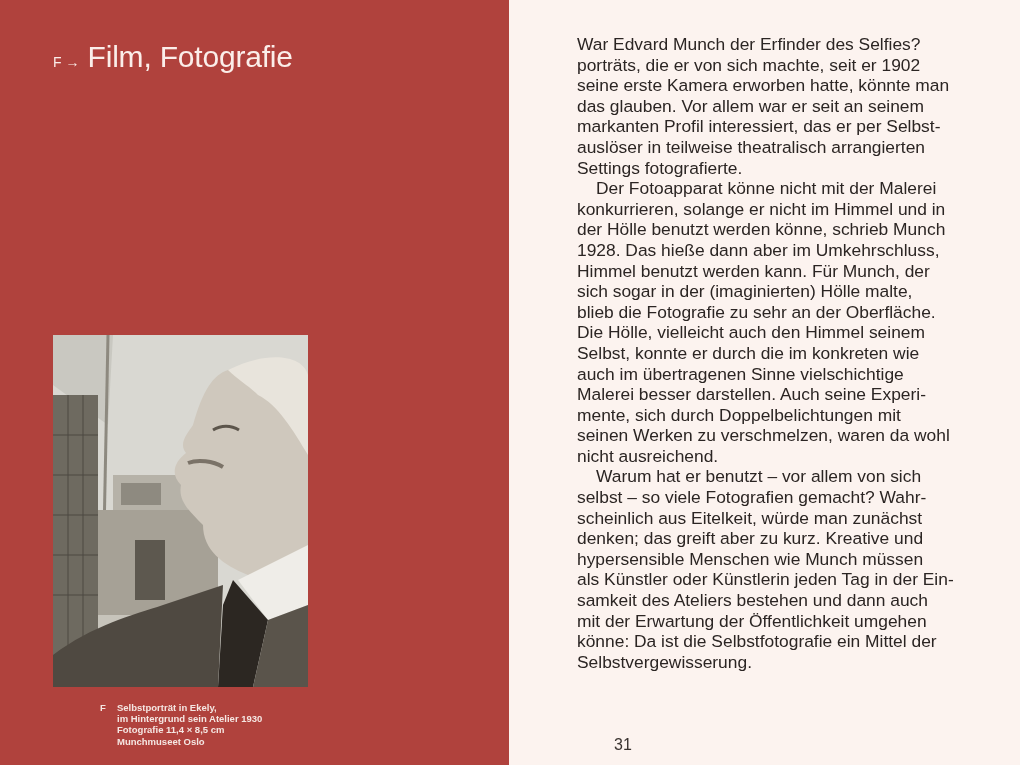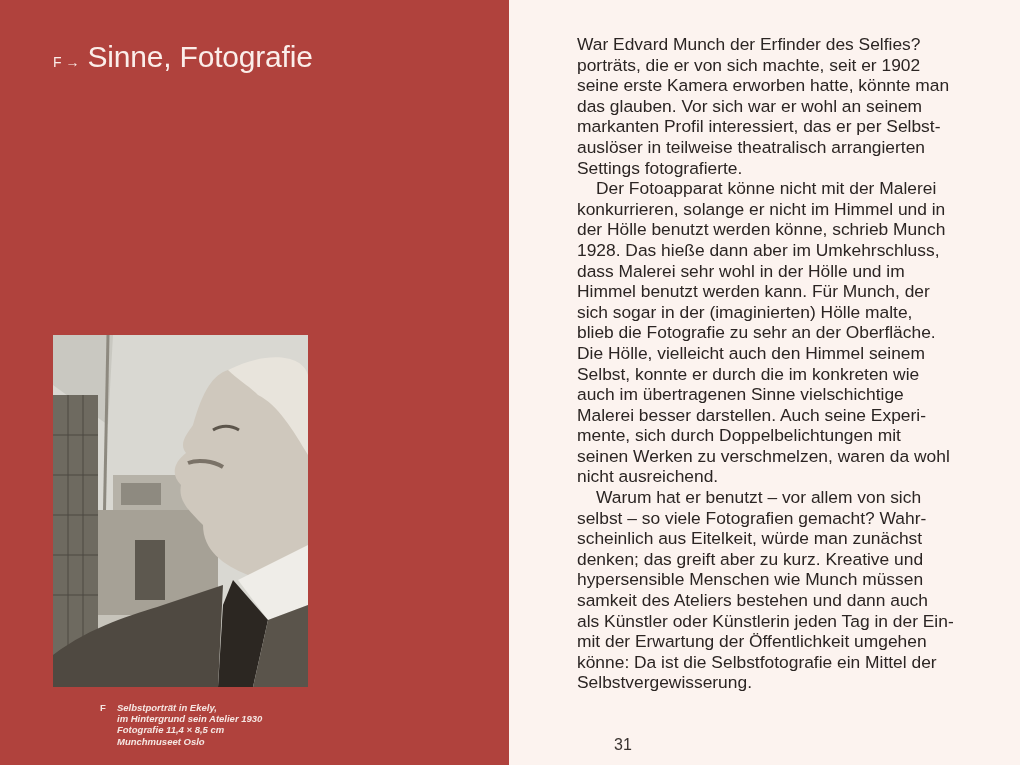--- a/index.html
+++ b/index.html
@@ -30,21 +30,21 @@
       background: linear-gradient(180deg, #d7d6d0 0%, #d1d0c8 40%, #9d978c 60%, #4a443c 100%);
     }
     .photo svg { display: block; }
 
     .caption {
       position: absolute; left: 101px; top: 702px;
       color: #f5e6e2; font-size: 9.5px; font-weight: bold; line-height: 11.2px;
       display: flex;
     }
     .caption-letter { width: 17px; margin-left: -1px; }
-    .caption-lines div { white-space: nowrap; font-style: italic; }
+    .caption-lines div { white-space: nowrap; }
 
     .body-text {
       position: absolute; left: 577px; top: 34px; width: 415px;
       color: #2b2523; font-size: 17.4px; line-height: 20.6px;
     }
     .body-text p { margin: 0; }
     .body-text .line { display: block; white-space: nowrap; }
     .body-text .indent { padding-left: 19px; }
 
     .page-number {
@@ -52,21 +52,21 @@
       font-size: 16px; color: #3a3330;
     }
   </style>
 </head>
 <body>
 
 <div class="left-page">
   <div class="section-heading">
     <span class="section-letter">F</span>
     <span class="section-arrow">→</span>
-    <h1 class="section-title" style="margin:0">Sinne, Fotografie</h1>
+    <h1 class="section-title" style="margin:0">Film, Fotografie</h1>
   </div>
 
   <div class="photo" title="Black-and-white photograph: profile self-portrait of an elderly man with white hair, white collar and tweed jacket, building and trellis in background">
     <svg width="255" height="352" viewBox="0 0 255 352">
 
       <rect x="0" y="0" width="255" height="352" fill="#d9d8d2"></rect>
 
       <polygon points="0,0 60,0 55,90 0,50" fill="#c9c8c1"></polygon>
       <line x1="55" y1="0" x2="50" y2="250" stroke="#8d897f" stroke-width="3"></line>
 
@@ -115,49 +115,48 @@
   </div>
 </div>
 
 <div class="right-page"></div>
 
 <div class="body-text">
   <p>
     <span class="line">War Edvard Munch der Erfinder des Selfies?</span>
     <span class="line">porträts, die er von sich machte, seit er 1902</span>
     <span class="line">seine erste Kamera erworben hatte, könnte man</span>
-    <span class="line">das glauben. Vor sich war er wohl an seinem</span>
+    <span class="line">das glauben. Vor allem war er seit an seinem</span>
     <span class="line">markanten Profil interessiert, das er per Selbst-</span>
     <span class="line">auslöser in teilweise theatralisch arrangierten</span>
     <span class="line">Settings fotografierte.</span>
   </p>
   <p>
     <span class="line indent">Der Fotoapparat könne nicht mit der Malerei</span>
     <span class="line">konkurrieren, solange er nicht im Himmel und in</span>
     <span class="line">der Hölle benutzt werden könne, schrieb Munch</span>
     <span class="line">1928. Das hieße dann aber im Umkehrschluss,</span>
-    <span class="line">dass Malerei sehr wohl in der Hölle und im</span>
     <span class="line">Himmel benutzt werden kann. Für Munch, der</span>
     <span class="line">sich sogar in der (imaginierten) Hölle malte,</span>
     <span class="line">blieb die Fotografie zu sehr an der Oberfläche.</span>
     <span class="line">Die Hölle, vielleicht auch den Himmel seinem</span>
     <span class="line">Selbst, konnte er durch die im konkreten wie</span>
     <span class="line">auch im übertragenen Sinne vielschichtige</span>
     <span class="line">Malerei besser darstellen. Auch seine Experi-</span>
     <span class="line">mente, sich durch Doppelbelichtungen mit</span>
     <span class="line">seinen Werken zu verschmelzen, waren da wohl</span>
     <span class="line">nicht ausreichend.</span>
   </p>
   <p>
     <span class="line indent">Warum hat er benutzt – vor allem von sich</span>
     <span class="line">selbst – so viele Fotografien gemacht? Wahr-</span>
     <span class="line">scheinlich aus Eitelkeit, würde man zunächst</span>
     <span class="line">denken; das greift aber zu kurz. Kreative und</span>
     <span class="line">hypersensible Menschen wie Munch müssen</span>
+    <span class="line">als Künstler oder Künstlerin jeden Tag in der Ein-</span>
     <span class="line">samkeit des Ateliers bestehen und dann auch</span>
-    <span class="line">als Künstler oder Künstlerin jeden Tag in der Ein-</span>
     <span class="line">mit der Erwartung der Öffentlichkeit umgehen</span>
     <span class="line">könne: Da ist die Selbstfotografie ein Mittel der</span>
     <span class="line">Selbstvergewisserung.</span>
   </p>
 </div>
 
 <div class="page-number">31</div>
 
 </body></html>

